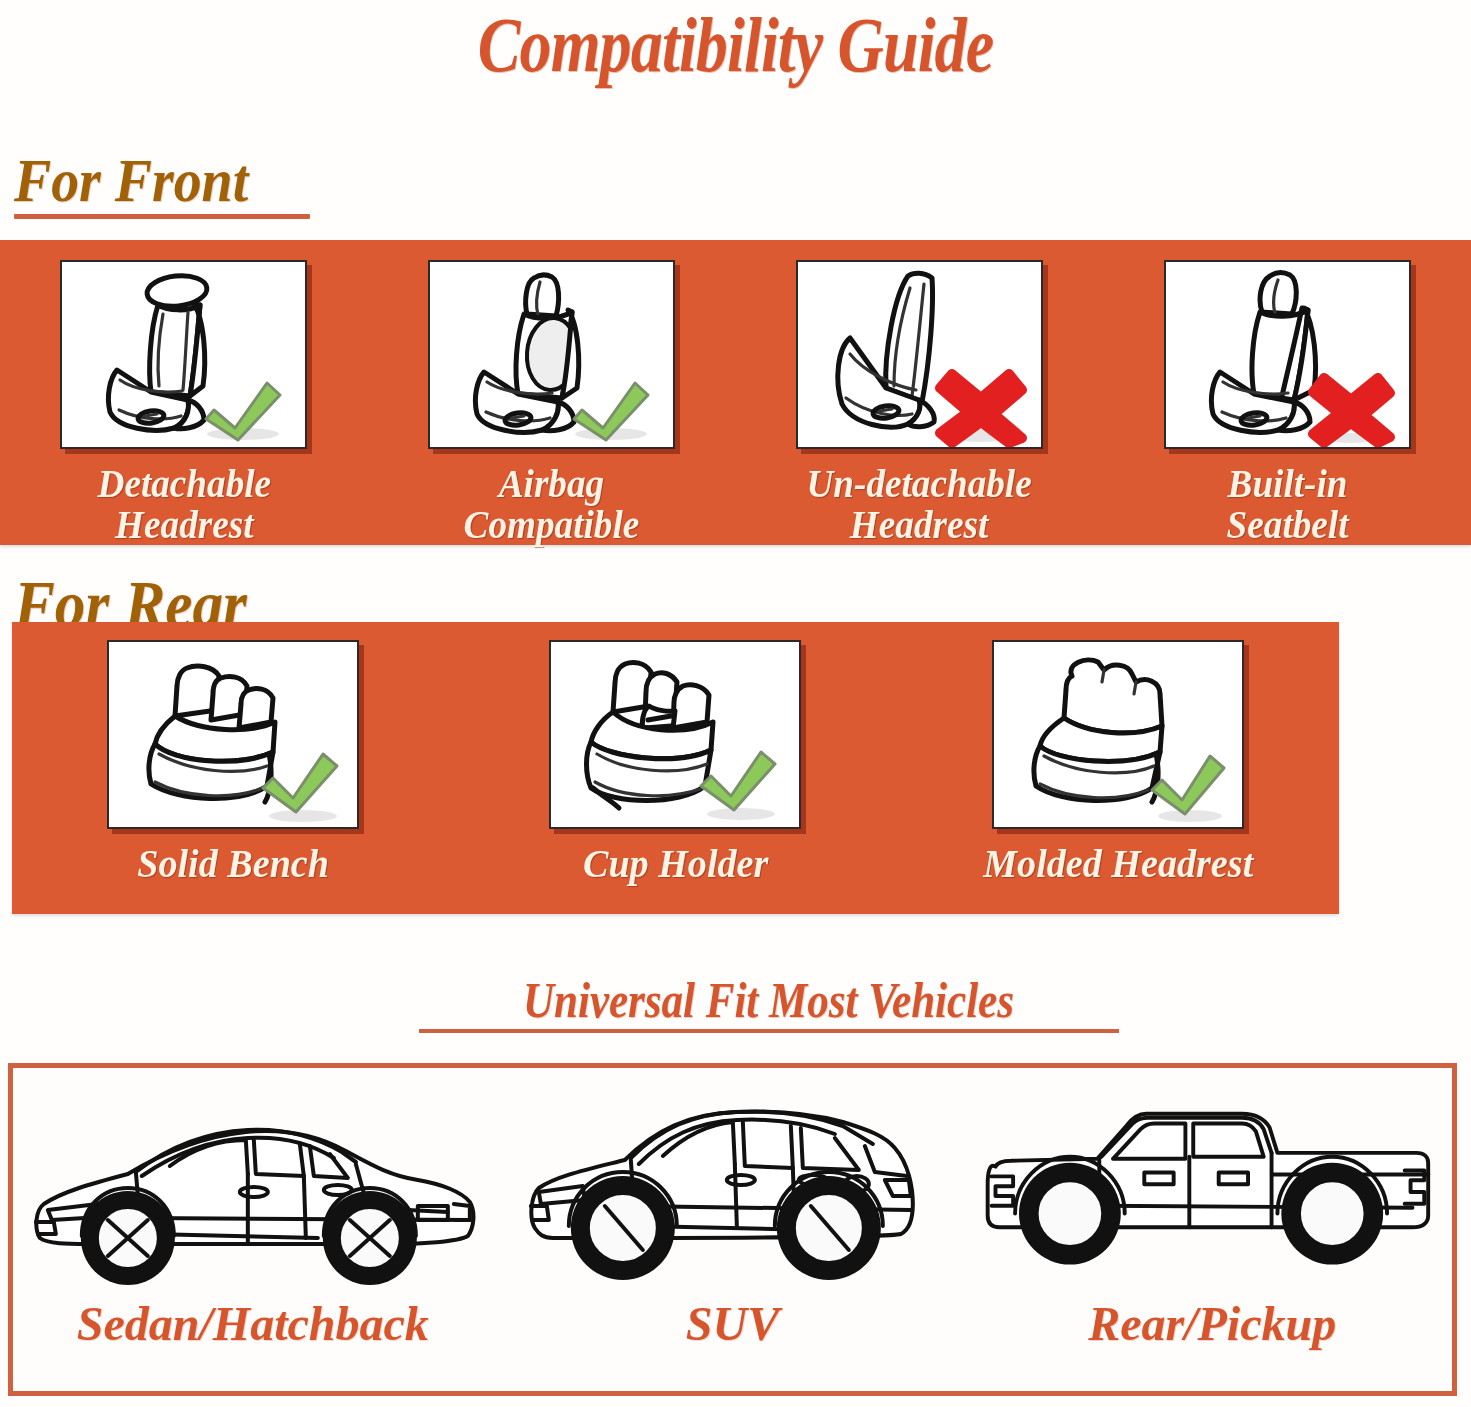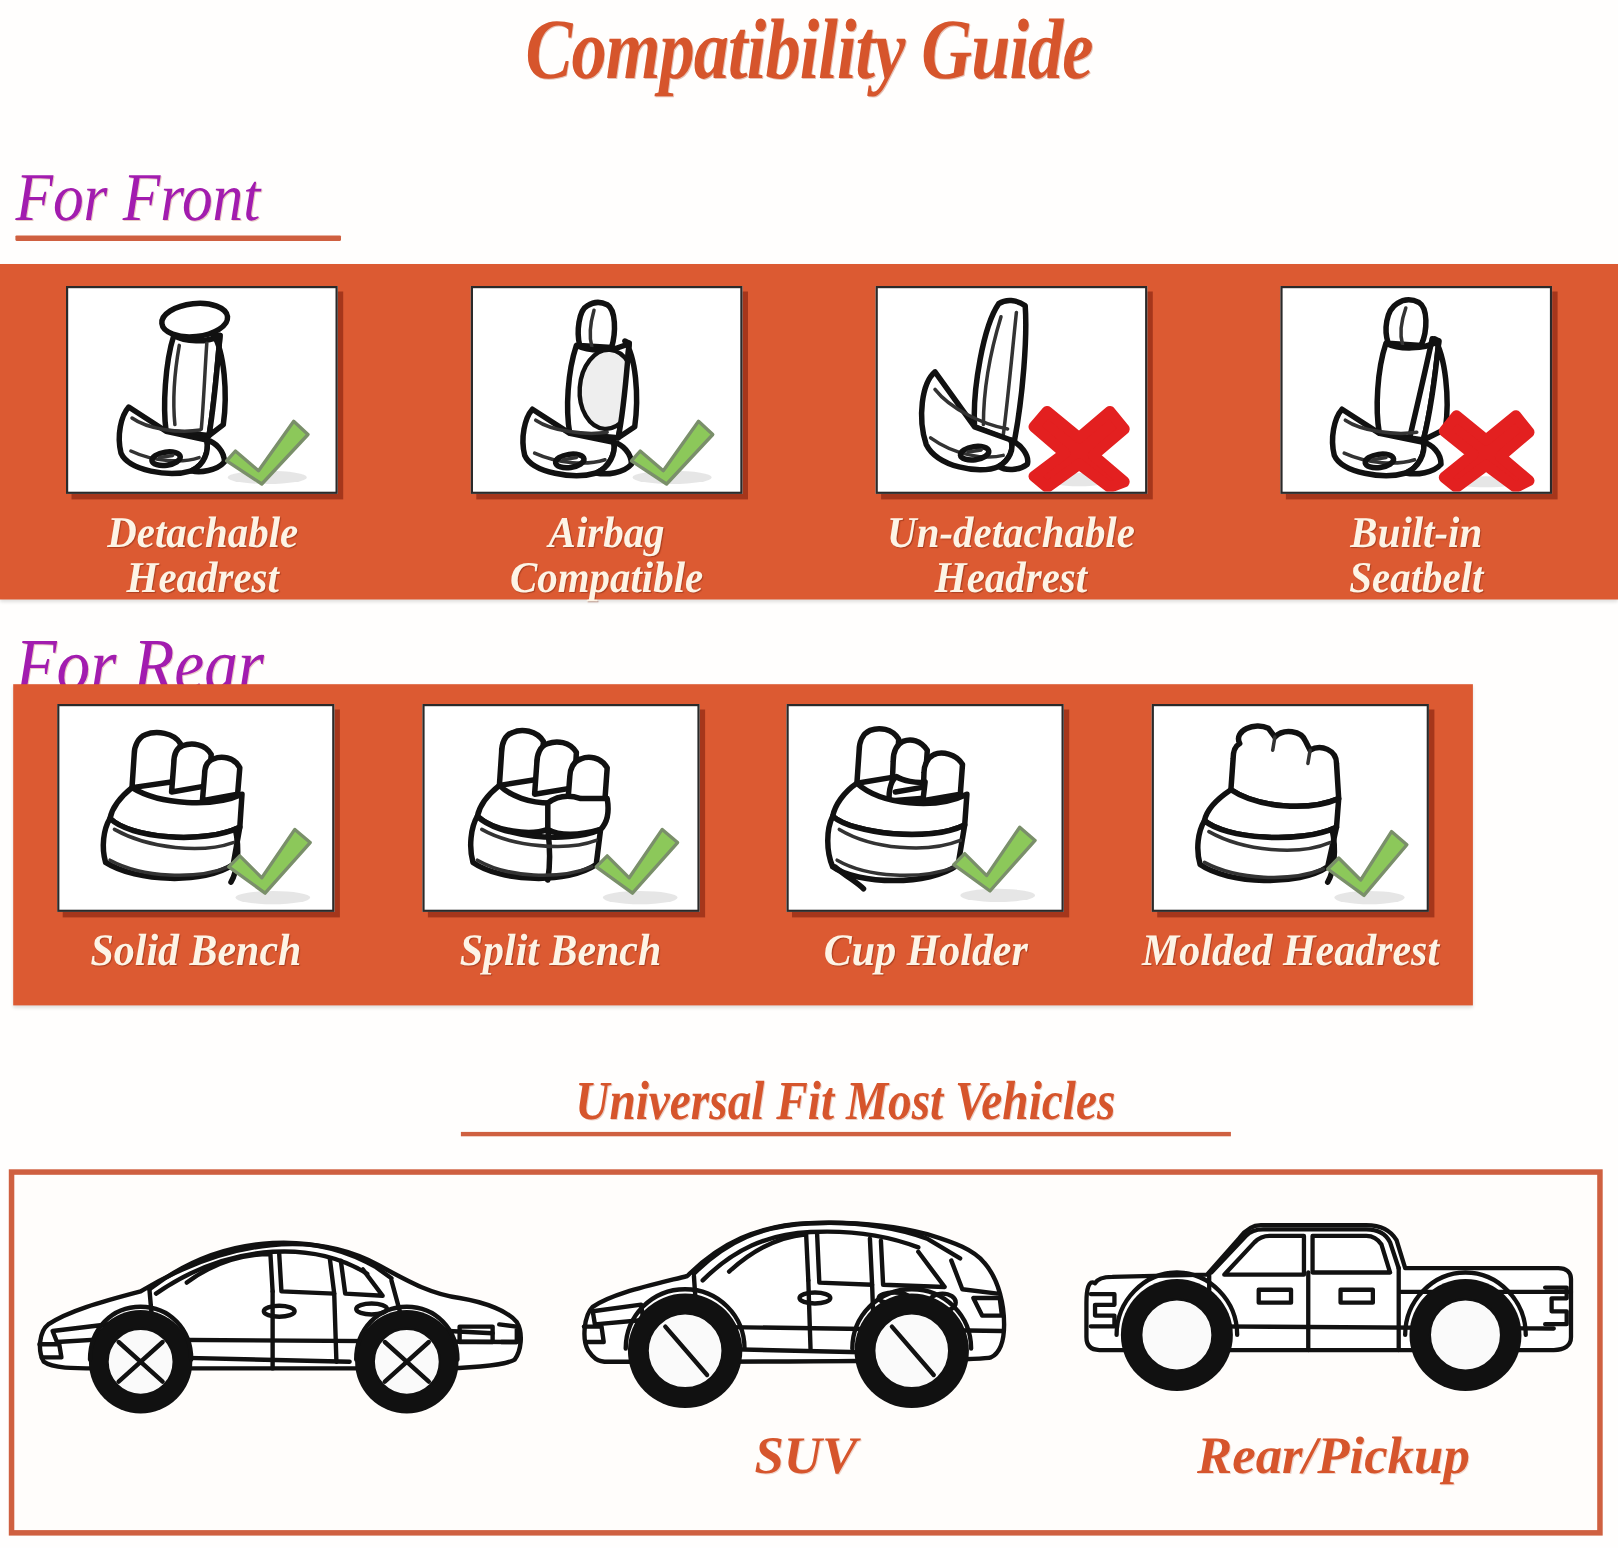--- a/index.html
+++ b/index.html
@@ -20,22 +20,22 @@
     letter-spacing:-1px;
     transform:scaleX(0.82);transform-origin:50% 50%;
     text-shadow:1px 1px 0 rgba(180,80,50,.35);
     white-space:nowrap;
   }
 
   
   .sec-head{
     position:absolute;
     font-family:"Liberation Serif", serif;
-    font-weight:400;font-style:italic;
-    color:#a21caf;
+    font-weight:700;font-style:italic;
+    color:#a16207;
     white-space:nowrap;
     text-shadow:1px 1px 0 rgba(180,80,50,.28);
   }
   .sec-head .txt{display:inline-block;transform:scaleX(0.9);transform-origin:0 50%;}
   .sec-head .rule{
     display:block;height:5px;background:#cf6040;margin-top:2px;border-radius:1px;
   }
   #hdr-front{left:14px;top:148px;font-size:62px;line-height:64px;}
   #hdr-front .rule{width:296px;}
   #hdr-rear{left:14px;top:572px;font-size:68px;line-height:64px;}
@@ -241,40 +241,20 @@
           <path class="skt" d="M46 140 C76 156 124 158 154 146"></path>
           <ellipse class="shadow-el" cx="194" cy="174" rx="34" ry="6"></ellipse>
           <g>
             <path d="M164 136 L184 156 L214 112 L228 124 L187 170 L154 146 Z" fill="#8CC85A" stroke="#7a8f6a" stroke-width="3" stroke-linejoin="round"></path>
           </g>
         </svg>
       </div>
       <div class="cap">Solid Bench</div>
     </div>
 
-    <div class="cell">
-      <div class="thumb">
-        <svg viewBox="0 0 248 185">
-          <path class="sk" d="M80 24 C73 26 70 34 70 42 L68 72 L106 66 L108 32 C102 22 88 20 80 24 Z"></path>
-          <path class="sk" d="M112 34 C105 36 102 44 102 52 L100 80 L136 74 L138 42 C132 32 120 31 112 34 Z"></path>
-          <path class="sk" d="M142 48 C135 50 132 58 132 64 L130 90 L164 84 L166 56 C160 46 149 45 142 48 Z"></path>
-          <path class="sk" d="M68 72 C58 80 50 90 48 100 C64 114 96 118 112 112 L114 88 C96 88 78 82 68 72 Z"></path>
-          <path class="sk" d="M112 88 C120 82 130 80 142 84 L166 84 C168 96 166 106 160 112 C140 118 122 118 112 112 Z"></path>
-          <path class="sk" d="M48 100 C42 110 40 128 44 142 C70 160 130 162 156 144 L160 112 C128 126 66 118 48 100 Z"></path>
-          <path class="skn" d="M112 112 C114 128 114 146 112 158"></path>
-          <path class="skt" d="M52 112 C80 128 130 132 156 122"></path>
-          <path class="skt" d="M48 140 C76 156 122 158 152 146"></path>
-          <ellipse class="shadow-el" cx="196" cy="174" rx="34" ry="6"></ellipse>
-          <g>
-            <path d="M166 136 L186 156 L216 112 L230 124 L189 170 L156 146 Z" fill="#8CC85A" stroke="#7a8f6a" stroke-width="3" stroke-linejoin="round"></path>
-          </g>
-        </svg>
-      </div>
-      <div class="cap">Split Bench</div>
-    </div>
 
     <div class="cell">
       <div class="thumb">
         <svg viewBox="0 0 248 185">
           <path class="sk" d="M74 22 C67 25 64 33 64 41 L62 70 L98 64 L100 30 C94 20 82 19 74 22 Z"></path>
           <path class="sk" d="M104 32 C98 35 95 42 95 50 L94 74 L124 69 L126 40 C120 31 111 29 104 32 Z"></path>
           <path class="sk" d="M132 44 C126 47 123 54 123 60 L122 86 L156 80 L158 53 C152 43 139 41 132 44 Z"></path>
           <path class="sk" d="M98 64 C92 68 90 80 92 92 L122 86 L124 69 C116 70 104 68 98 64 Z"></path>
           <path class="skn" d="M97 78 L120 74"></path>
           <path class="sk" d="M94 86 C92 94 94 102 100 106 C110 110 120 108 124 102 C126 94 124 88 120 84 Z"></path>
@@ -349,20 +329,21 @@
           </g>
           <g>
             <circle class="tire" cx="352" cy="150" r="47"></circle>
             <circle class="rim" cx="352" cy="150" r="30"></circle>
             <path class="carn" d="M332 132 L372 168 M372 132 L332 168" stroke-width="1.6"></path>
           </g>
           <path class="carn" d="M64 148 C64 120 84 100 110 100 C136 100 156 120 156 148"></path>
           <path class="carn" d="M306 148 C306 120 326 100 352 100 C378 100 398 120 398 148"></path>
         </svg>
       </div>
+      <div class="vcap">Sedan/Hatchback</div>
     </div>
 
     <div class="vcell">
       <div class="vart">
         <svg viewBox="0 0 440 215" preserveAspectRatio="xMidYMid meet">
           <path class="car" d="M22 140 C16 130 18 108 26 100 C44 88 72 82 112 72 C142 42 176 26 222 24 C268 22 300 26 330 34 C356 42 372 48 382 60 C396 76 400 100 400 116 C400 132 396 142 388 146 C376 150 60 150 40 150 C30 150 26 146 22 140 Z"></path>
           <path class="carn" d="M118 70 C148 40 180 26 224 24 C268 22 302 28 330 38 L360 56"></path>
           <path class="carn" d="M126 76 C154 48 184 34 224 32 C264 30 296 36 322 46"></path>
           <path class="carn" d="M150 68 C174 46 198 36 220 34 L222 76"></path>
           <path class="carn" d="M230 34 L232 78 L280 80 L278 38"></path>

